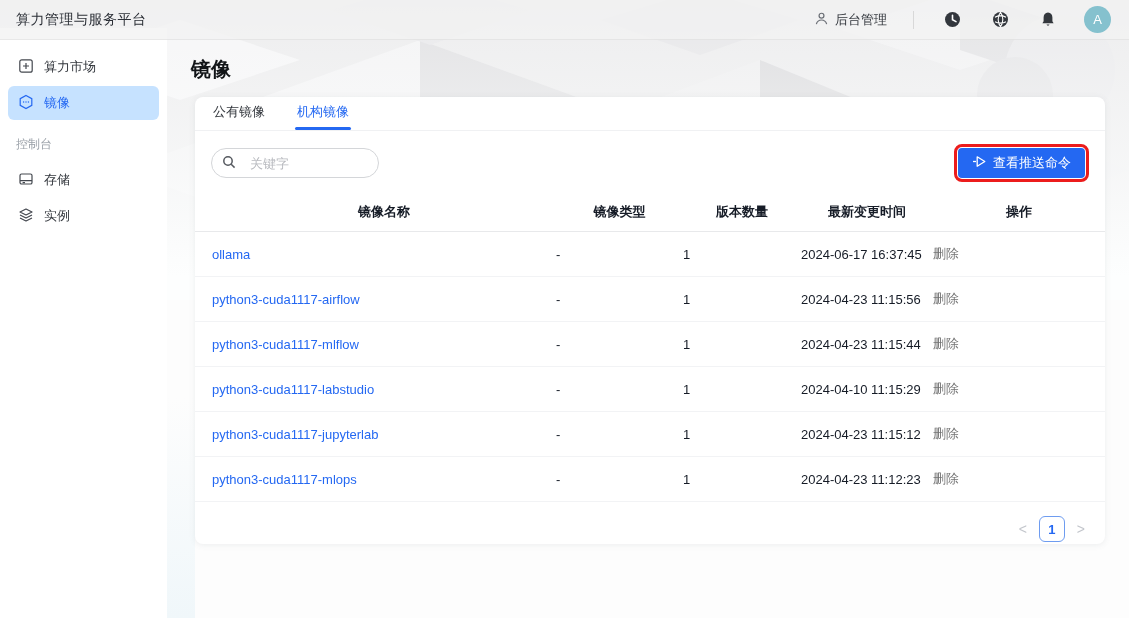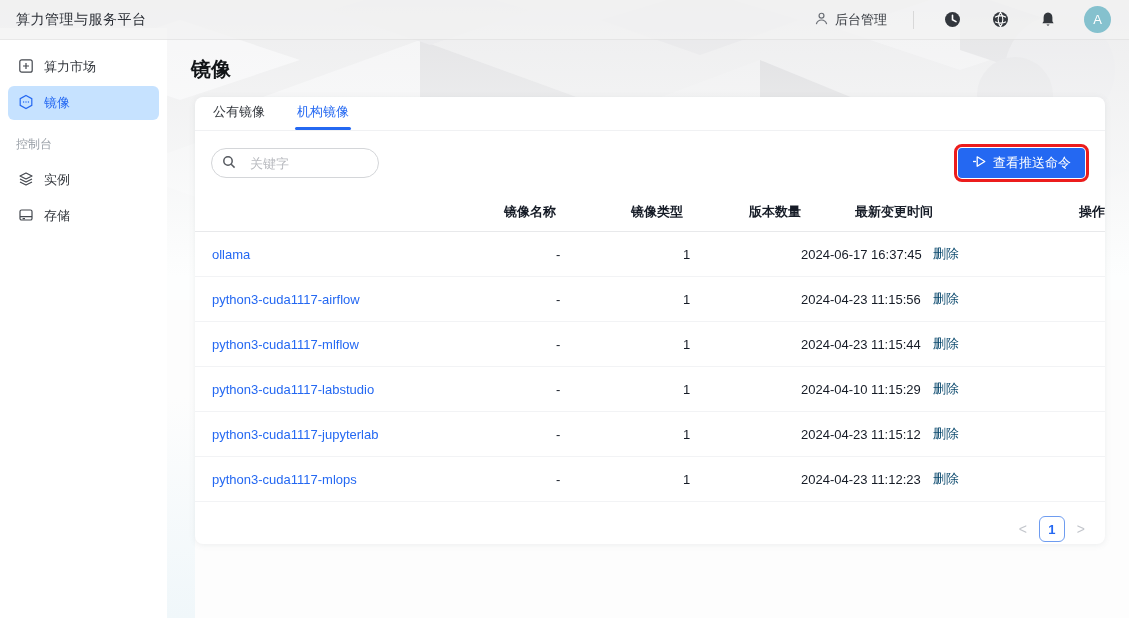--- a/index.html
+++ b/index.html
@@ -45,25 +45,25 @@
   .toolbar { display:flex; align-items:center; justify-content:space-between; padding:13px 16px 11px 16px; }
   .search-box { display:flex; align-items:center; gap:14px; width:168px; height:30px; border:1px solid #d4d6d9; border-radius:15px; padding:0 10px; background:#fff; }
   .search-box input { border:none; outline:none; width:120px; font-size:13px; color:#33373d; font-family:inherit; background:transparent; }
   .search-box input::placeholder { color:#b8babf; }
   .annotation-box { border:3px solid #ec1c1c; border-radius:8px; padding:1px; }
   .push-btn { display:flex; align-items:center; gap:6px; height:30px; padding:0 14px; background:#2468f2; color:#fff; border:none; border-radius:4px; font-size:13px; font-family:inherit; cursor:pointer; }
 
   
   table { width:100%; border-collapse:collapse; table-layout:fixed; }
   col.c-name{width:361px;} col.c-type{width:127px;} col.c-ver{width:118px;} col.c-time{width:132px;} col.c-op{width:auto;}
-  thead th { text-align:right; font-size:13px; font-weight:700; color:#151b26; padding:10px 0 10px 0; border-bottom:1px solid #e8e9eb; }
+  thead th { text-align:center; font-size:13px; font-weight:700; color:#151b26; padding:10px 0 10px 0; border-bottom:1px solid #e8e9eb; }
   thead th:first-child, tbody td:first-child { padding-left:17px; }
   tbody td { height:45px; font-size:13px; color:#151b26; border-bottom:1px solid #f2f3f5; }
   .link { color:#2468f2; cursor:pointer; text-decoration:none; }
-  .danger-link { color:#0c4a6e; cursor:pointer; text-decoration:none; }
+  .danger-link { color:#737373; cursor:pointer; text-decoration:none; }
 
   
   .pagination { display:flex; align-items:center; justify-content:flex-end; gap:10px; padding:14px 18px 0 0; }
   .page-arrow { color:#c3c6cc; font-size:14px; cursor:pointer; user-select:none; padding:0 2px; }
   .page-num { min-width:26px; height:26px; display:flex; align-items:center; justify-content:center; border:1px solid #6e9cf0; border-radius:6px; color:#2468f2; font-weight:600; font-size:13px; background:#fff; cursor:pointer; }
 
   .gutter-tint { position:absolute; left:167px; bottom:0; width:28px; height:220px; background:linear-gradient(180deg, rgba(240,247,250,0) 0%, #f0f7fa 100%); z-index:5; }
 </style>
 </head>
 <body>
@@ -144,36 +144,36 @@
           <circle cx="5.6" cy="8" r="0.7" fill="#2468f2" stroke="none"></circle>
           <circle cx="8" cy="8" r="0.7" fill="#2468f2" stroke="none"></circle>
           <circle cx="10.4" cy="8" r="0.7" fill="#2468f2" stroke="none"></circle>
         </svg>
       </span>
       <span class="lbl">镜像</span>
     </div>
     <div class="side-section">控制台</div>
     <div class="side-item">
       <span>
+        <svg width="16" height="16" viewBox="0 0 16 16" fill="none" stroke="#44484f" stroke-width="1.2">
+          <rect x="2" y="3" width="12" height="10" rx="1.6"></rect>
+          <path d="M2 9.6 H14 M4.6 11.6 H7"></path>
+        </svg>
+      </span>
+      <span class="lbl">存储</span>
+    </div>
+    <div class="side-item">
+      <span>
         <svg width="16" height="16" viewBox="0 0 16 16" fill="none" stroke="#44484f" stroke-width="1.2" stroke-linejoin="round">
           <path d="M8 2 L14 5 L8 8 L2 5 Z"></path>
           <path d="M2 8 L8 11 L14 8"></path>
           <path d="M2 11 L8 14 L14 11"></path>
         </svg>
       </span>
       <span class="lbl">实例</span>
-    </div>
-    <div class="side-item">
-      <span>
-        <svg width="16" height="16" viewBox="0 0 16 16" fill="none" stroke="#44484f" stroke-width="1.2">
-          <rect x="2" y="3" width="12" height="10" rx="1.6"></rect>
-          <path d="M2 9.6 H14 M4.6 11.6 H7"></path>
-        </svg>
-      </span>
-      <span class="lbl">存储</span>
     </div>
   </div>
 
   <div class="content">
     <div class="page-title">镜像</div>
 
     <div class="card">
       <div class="tabs">
         <div class="tab">公有镜像</div>
         <div class="tab active">机构镜像</div>

